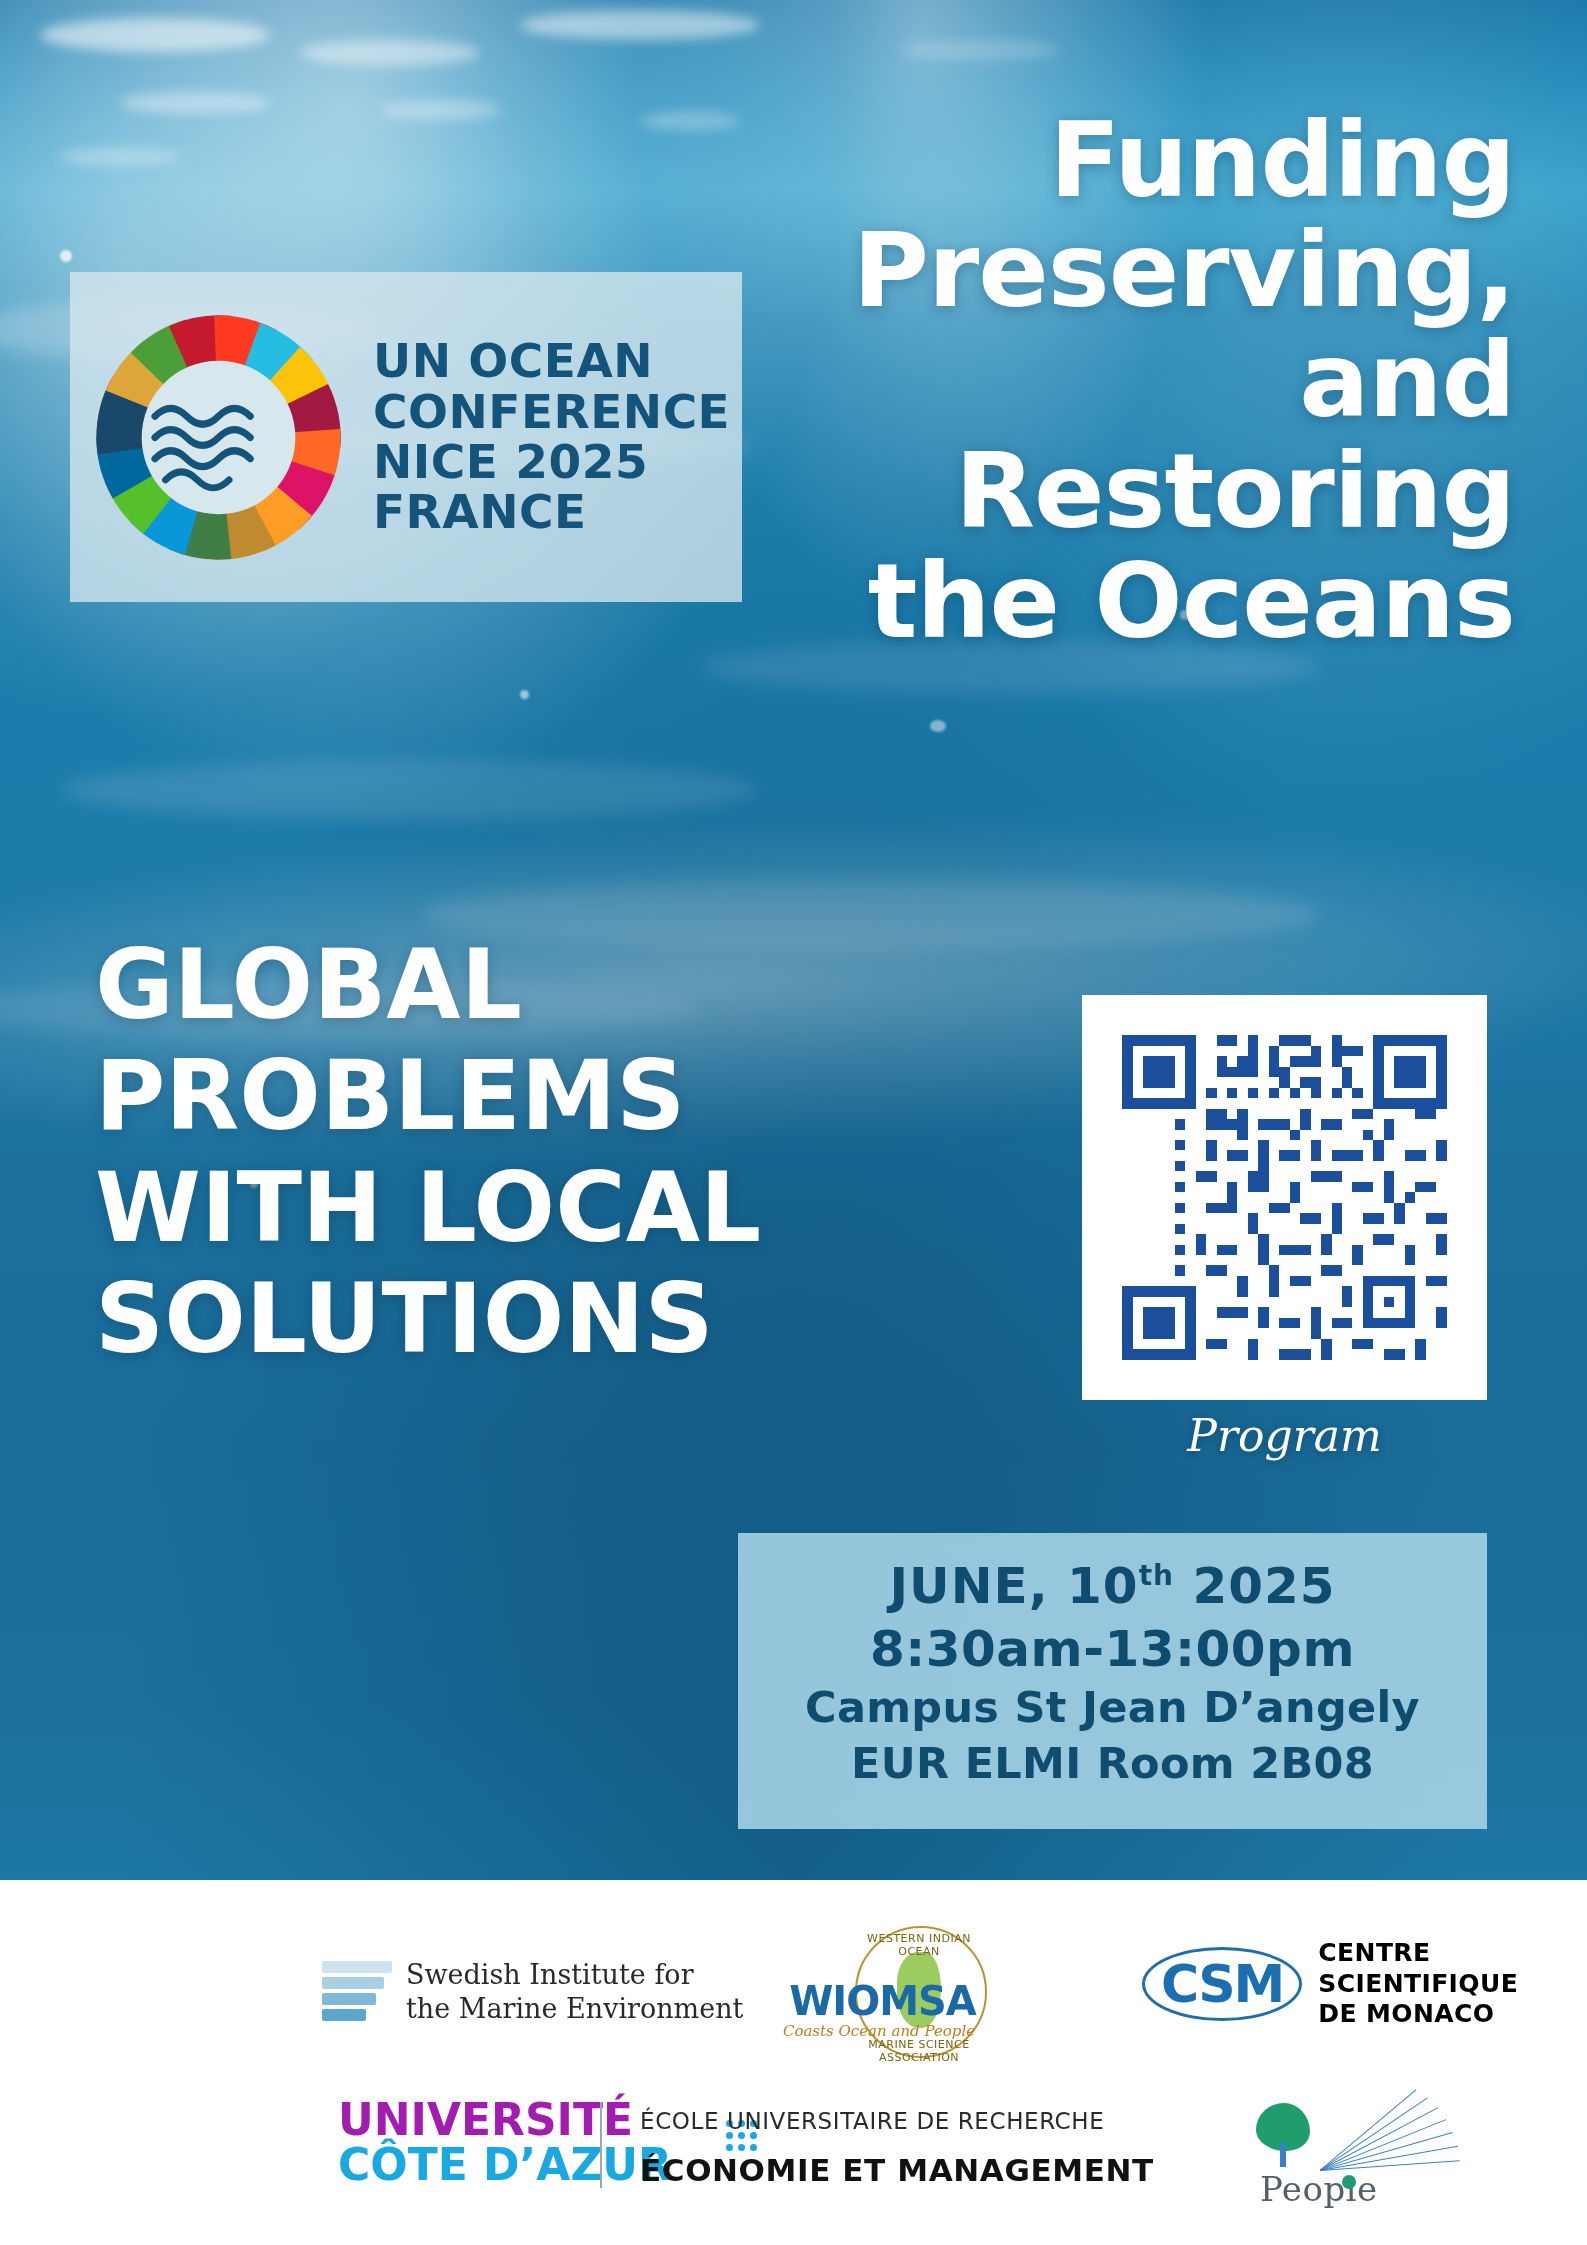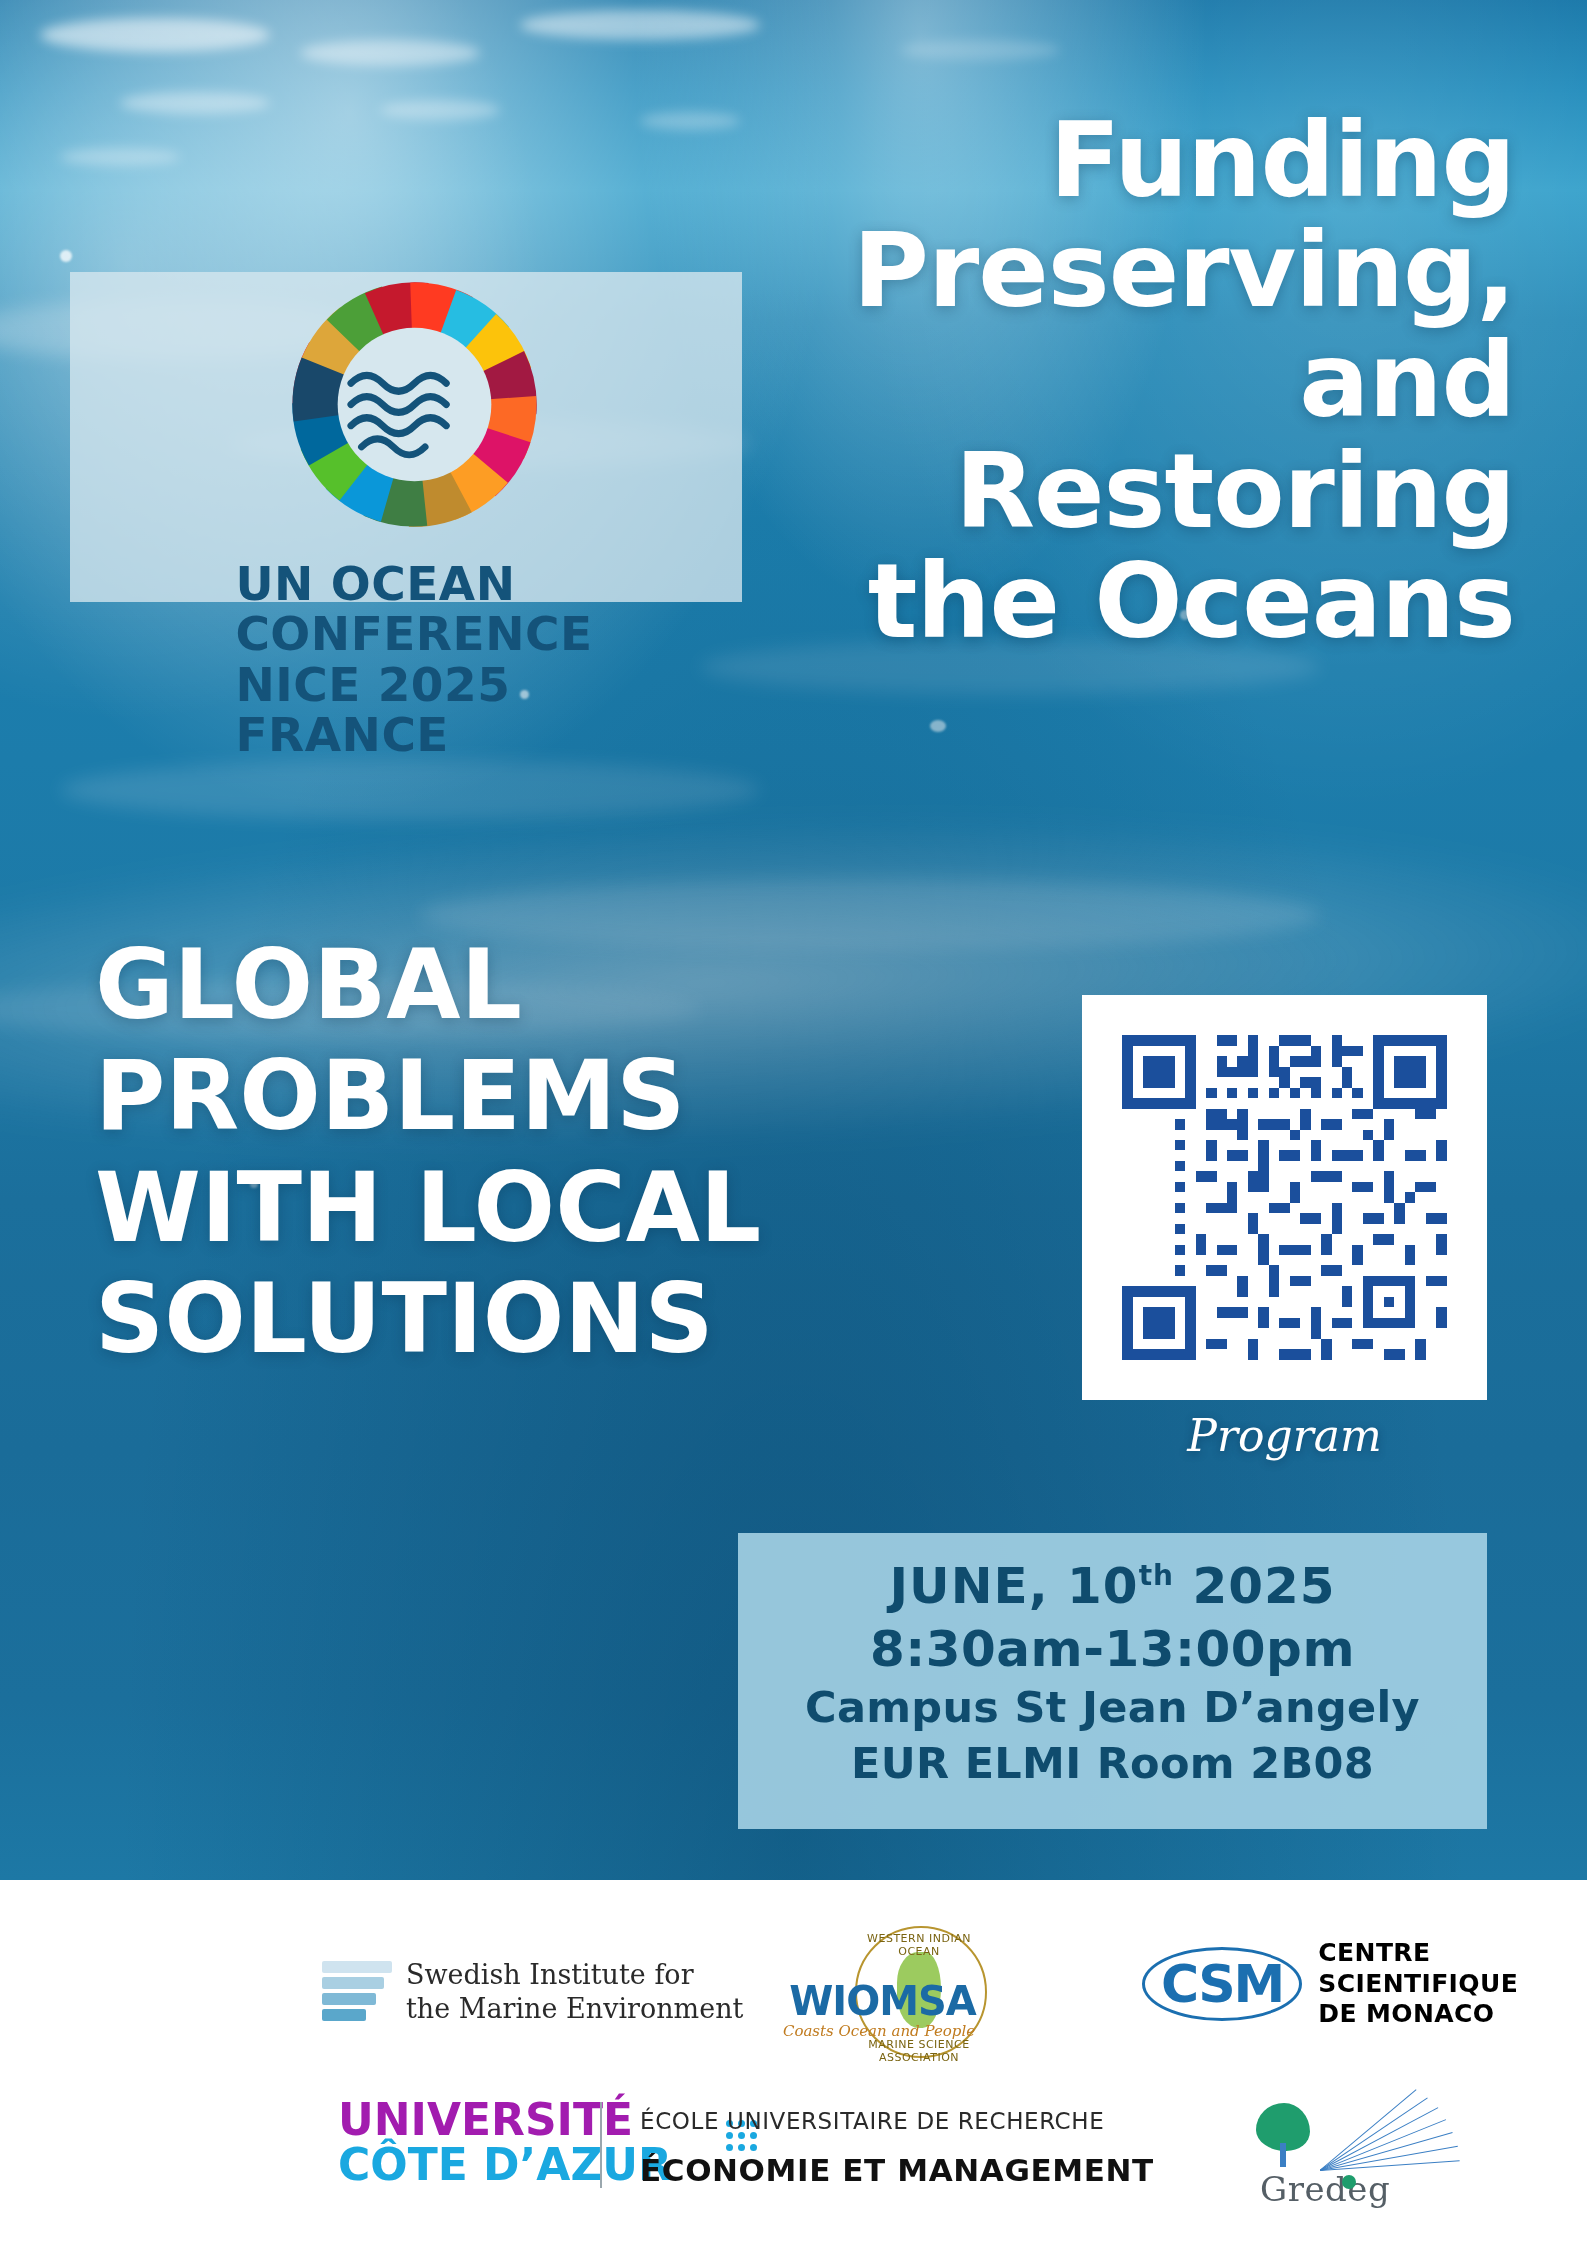--- a/index.html
+++ b/index.html
@@ -88,21 +88,20 @@
     left: 70px;
     top: 272px;
     width: 672px;
     height: 330px;
     background: rgba(214, 231, 238, 0.78);
     display: flex;
     align-items: center;
     gap: 22px;
     padding-left: 16px;
     box-sizing: border-box;
-    flex-direction: column;
   }
   .sdg-wheel {
     position: relative;
     width: 265px;
     height: 265px;
     flex: 0 0 265px;
   }
   .sdg-wheel svg { display: block; }
   .un-logo-text {
     color: #14537a;
@@ -732,18 +731,18 @@
         <i style="width:140px; transform:rotate(-4deg);"></i>
         <i style="width:140px; transform:rotate(-10deg);"></i>
         <i style="width:138px; transform:rotate(-16deg);"></i>
         <i style="width:136px; transform:rotate(-22deg);"></i>
         <i style="width:134px; transform:rotate(-28deg);"></i>
         <i style="width:130px; transform:rotate(-34deg);"></i>
         <i style="width:126px; transform:rotate(-40deg);"></i>
       </div>
       <div class="gredeg-tree"></div>
       <div class="gredeg-trunk"></div>
-      <div class="gredeg-word">Gredeg</div>
+      <div class="gredeg-word">People</div>
       <div class="gredeg-dot"></div>
     </div>
 
   </div>
 </div>
 
 </body></html>

